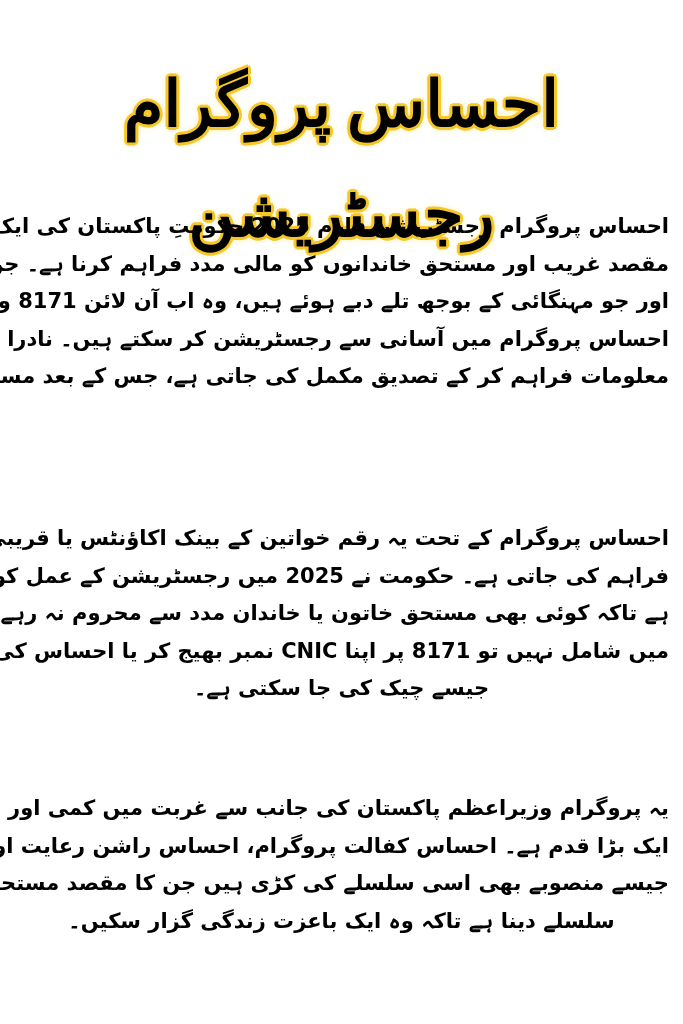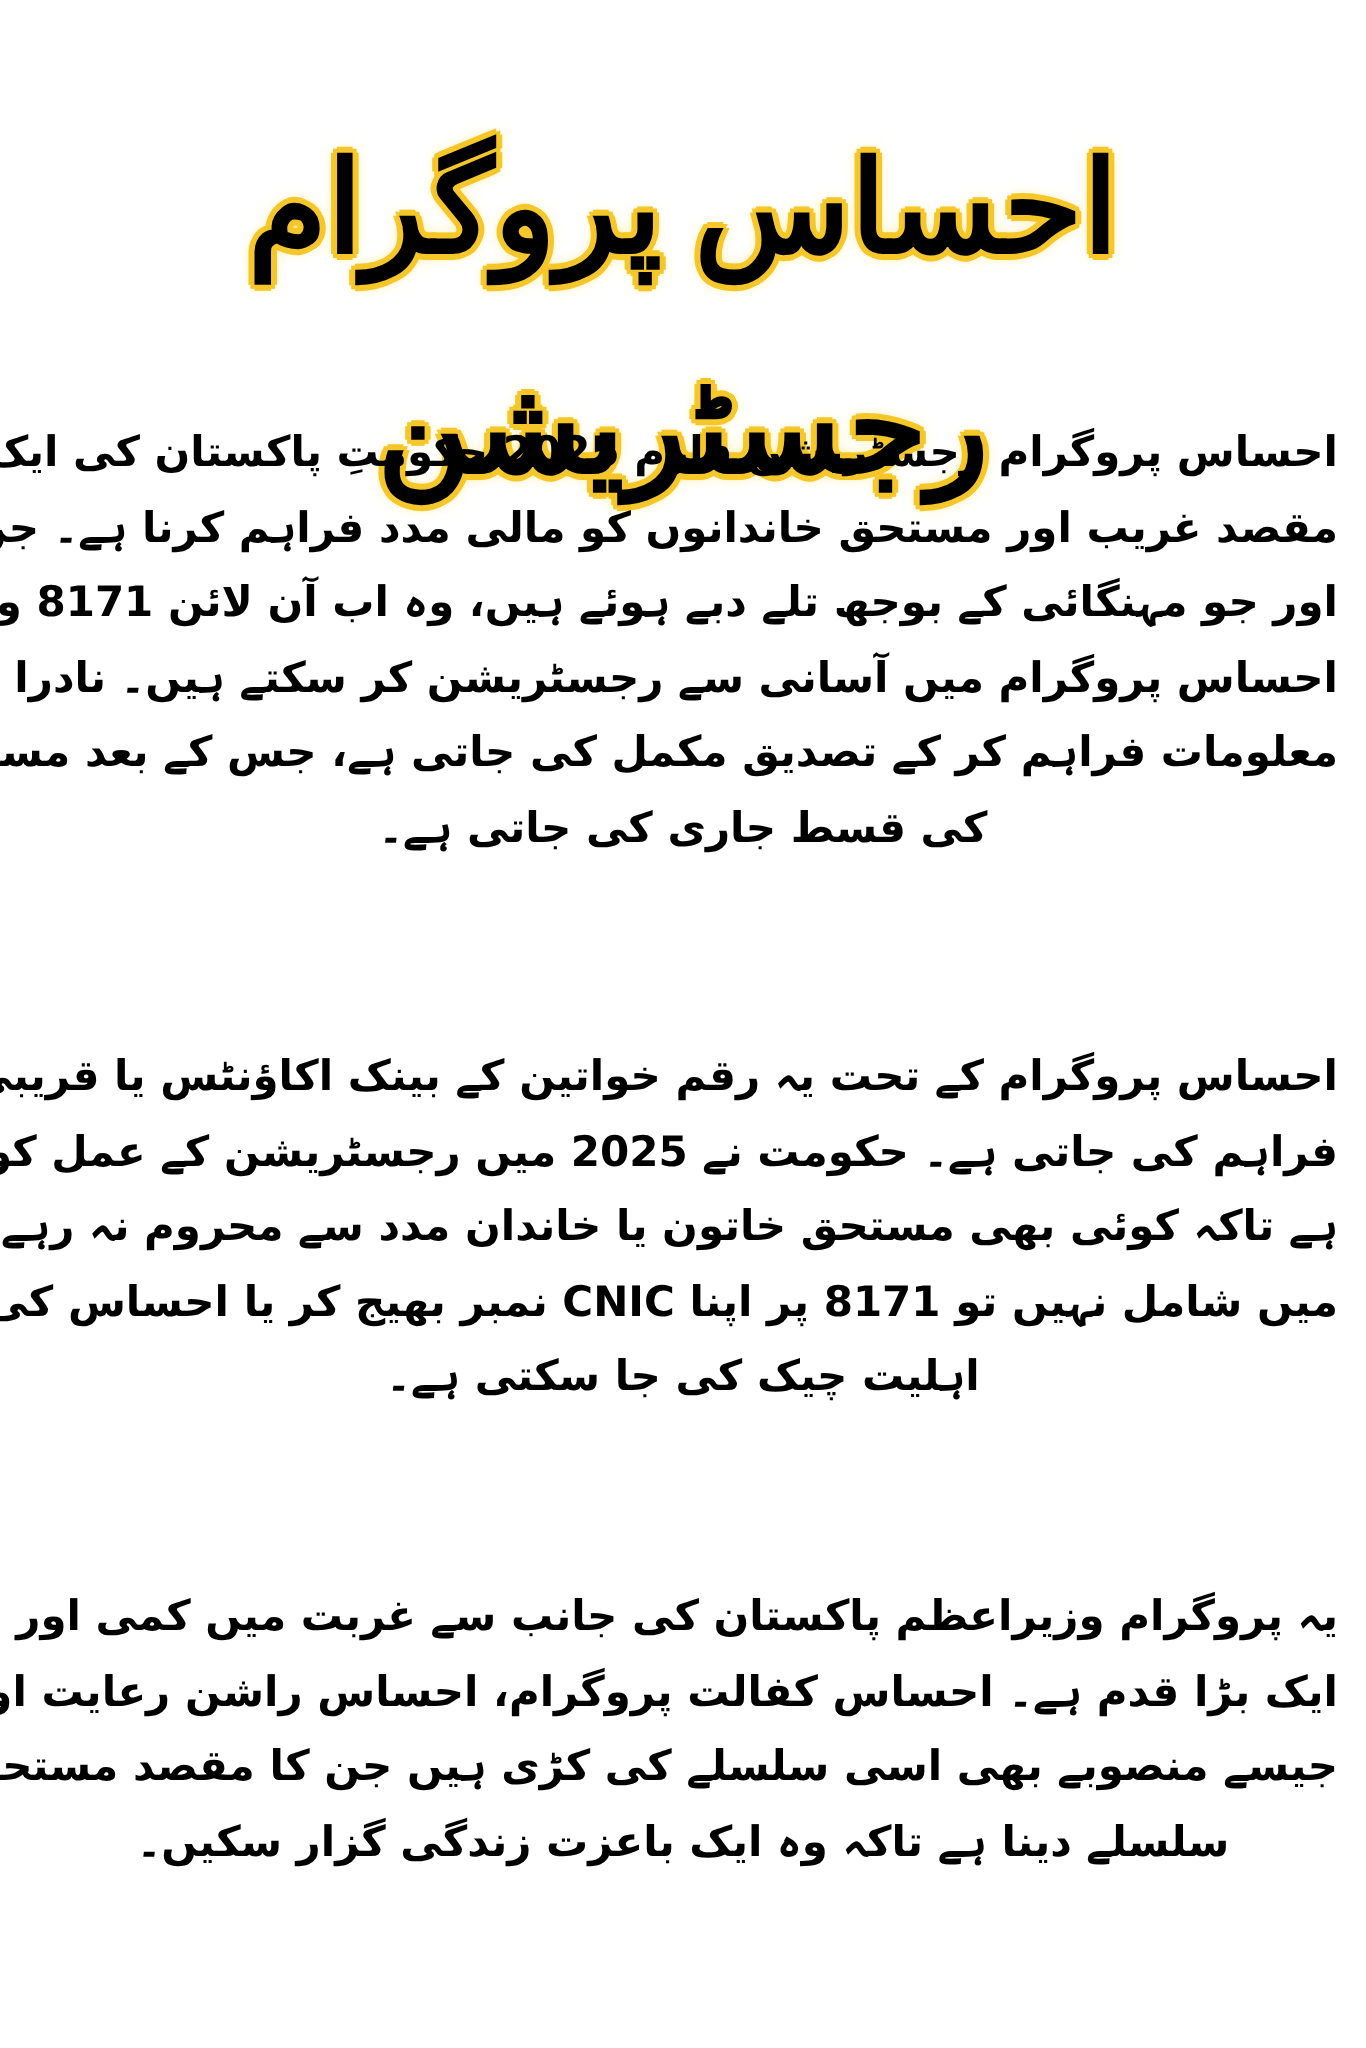--- a/index.html
+++ b/index.html
@@ -31,29 +31,28 @@
 <body>
 
 <div class="title">احساس پروگرام رجسٹریشن</div>
 
 <div class="para" id="p1">
   <span class="line">احساس پروگرام رجسٹریشن فارم 2025 حکومتِ پاکستان کی ایک اہم سماجی فلاحی سکیم ہے جس کا</span>
   <span class="line">مقصد غریب اور مستحق خاندانوں کو مالی مدد فراہم کرنا ہے۔ جن خواتین یا خاندانوں کی آمدنی کم ہے</span>
   <span class="line">اور جو مہنگائی کے بوجھ تلے دبے ہوئے ہیں، وہ اب آن لائن 8171 ویب پورٹل کے ذریعے</span>
   <span class="line">احساس پروگرام میں آسانی سے رجسٹریشن کر سکتے ہیں۔ نادرا کے ذریعے شناختی کارڈ نمبر اور بنیادی</span>
   <span class="line">معلومات فراہم کر کے تصدیق مکمل کی جاتی ہے، جس کے بعد مستحق خواتین کو 13,500 روپے</span>
-  <span class="line">کی قسط جاری کی جاتی ہے۔</span>
 </div>
 
 <div class="para" id="p2">
   <span class="line">احساس پروگرام کے تحت یہ رقم خواتین کے بینک اکاؤنٹس یا قریبی احساس کیش سینٹرز کے ذریعے</span>
   <span class="line">فراہم کی جاتی ہے۔ حکومت نے 2025 میں رجسٹریشن کے عمل کو مزید شفاف اور آسان بنا دیا</span>
   <span class="line">ہے تاکہ کوئی بھی مستحق خاتون یا خاندان مدد سے محروم نہ رہے۔ اگر آپ کا نام ابھی تک فہرست</span>
   <span class="line">میں شامل نہیں تو 8171 پر اپنا CNIC نمبر بھیج کر یا احساس کی ویب سائٹ پر فارم بھر کر</span>
-  <span class="line">اہلیت چیک کی جا سکتی ہے۔</span>
+  <span class="line">جیسے چیک کی جا سکتی ہے۔</span>
 </div>
 
 <div class="para" id="p3">
   <span class="line">یہ پروگرام وزیراعظم پاکستان کی جانب سے غربت میں کمی اور سماجی انصاف کے فروغ کے لیے</span>
   <span class="line">ایک بڑا قدم ہے۔ احساس کفالت پروگرام، احساس راشن رعایت اور بینظیر انکم سپورٹ پروگرام</span>
   <span class="line">جیسے منصوبے بھی اسی سلسلے کی کڑی ہیں جن کا مقصد مستحق خواتین، بزرگوں، اور معذور افراد کو</span>
   <span class="line">سلسلے دینا ہے تاکہ وہ ایک باعزت زندگی گزار سکیں۔</span>
 </div>
 
 </body></html>

